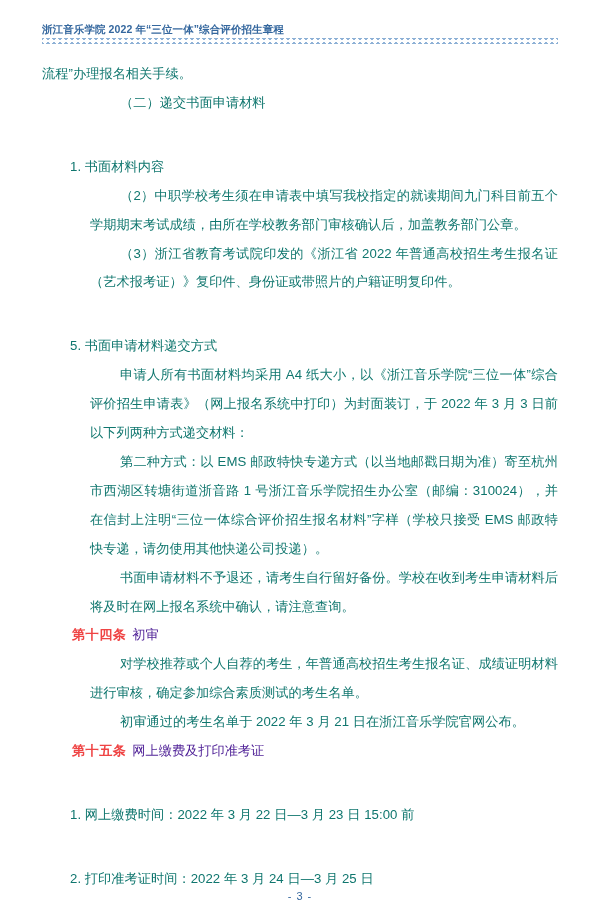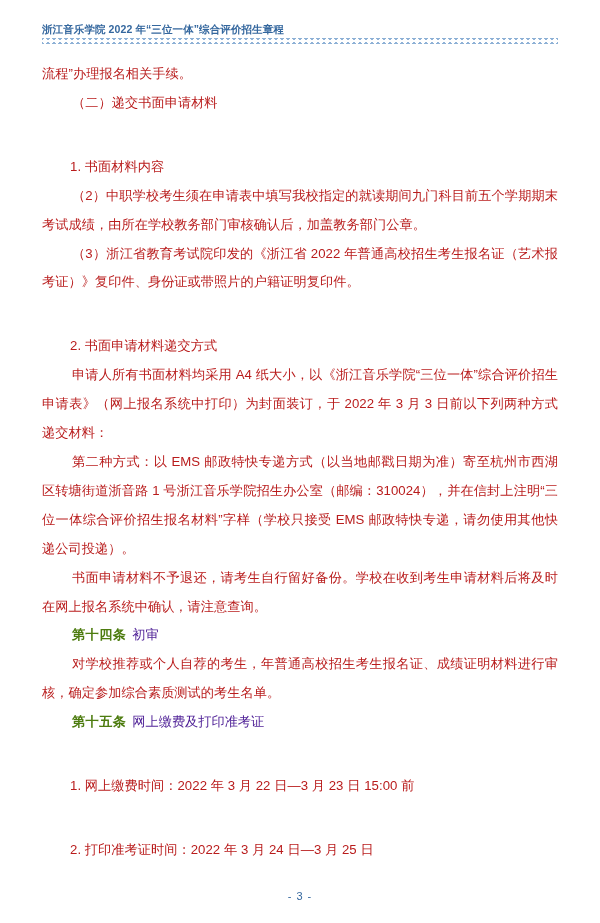--- a/index.html
+++ b/index.html
@@ -57,47 +57,48 @@
   .content {
     position: absolute;
     top: 60px;
     left: 42px;
     width: 516px;
   }
   p.line {
     margin: 0;
     font-size: 13.2px;
     line-height: 28.9px;
-    color: #b91c1c;
+    color: #0f766e;
     text-align: justify;
     text-justify: inter-ideograph;
     letter-spacing: 0.05px;
     white-space: normal;
   }
   p.indent {
     text-indent: 30px;
+    margin-left: 48px;
   }
   p.indent-sm {
     text-indent: 28px;
     margin-top: 35px;
   }
   p.noindent {
     text-indent: 0;
   }
 
   
   p.article {
     margin: 0;
     font-size: 13.2px;
     line-height: 28.9px;
     text-indent: 30px;
     color: #1b1b1b;
   }
   .article-num {
-    color: #4d7c0f;
+    color: #ef4444;
     font-weight: bold;
     letter-spacing: 0.4px;
   }
   .article-name {
     color: #4c1d95;
     margin-left: 6px;
   }
 
   
   .footer {
@@ -123,29 +124,30 @@
     <div class="header-rule"></div>
   </div>
 
   <div class="content">
 
     <p class="line noindent">流程”办理报名相关手续。</p>
     <p class="line indent">（二）递交书面申请材料</p>
     <p class="line indent-sm">1. 书面材料内容</p>
     <p class="line indent">（2）中职学校考生须在申请表中填写我校指定的就读期间九门科目前五个学期期末考试成绩，由所在学校教务部门审核确认后，加盖教务部门公章。</p>
     <p class="line indent">（3）浙江省教育考试院印发的《浙江省 2022 年普通高校招生考生报名证（艺术报考证）》复印件、身份证或带照片的户籍证明复印件。</p>
-    <p class="line indent-sm">2. 书面申请材料递交方式</p>
+    <p class="line indent-sm">5. 书面申请材料递交方式</p>
     <p class="line indent">申请人所有书面材料均采用 A4 纸大小，以《浙江音乐学院“三位一体”综合评价招生申请表》（网上报名系统中打印）为封面装订，于 2022 年 3 月 3 日前以下列两种方式递交材料：</p>
     <p class="line indent">第二种方式：以 EMS 邮政特快专递方式（以当地邮戳日期为准）寄至杭州市西湖区转塘街道浙音路 1 号浙江音乐学院招生办公室（邮编：310024），并在信封上注明“三位一体综合评价招生报名材料”字样（学校只接受 EMS 邮政特快专递，请勿使用其他快递公司投递）。</p>
     <p class="line indent">书面申请材料不予退还，请考生自行留好备份。学校在收到考生申请材料后将及时在网上报名系统中确认，请注意查询。</p>
 
     <p class="article">
       <span class="article-num">第十四条</span><span class="article-name">初审</span>
     </p>
     <p class="line indent">对学校推荐或个人自荐的考生，年普通高校招生考生报名证、成绩证明材料进行审核，确定参加综合素质测试的考生名单。</p>
+    <p class="line indent">初审通过的考生名单于 2022 年 3 月 21 日在浙江音乐学院官网公布。</p>
 
     <p class="article">
       <span class="article-num">第十五条</span><span class="article-name">网上缴费及打印准考证</span>
     </p>
     <p class="line indent-sm">1. 网上缴费时间：2022 年 3 月 22 日—3 月 23 日 15:00 前</p>
     <p class="line indent-sm">2. 打印准考证时间：2022 年 3 月 24 日—3 月 25 日</p>
 
   </div>
 
   <div class="footer">

